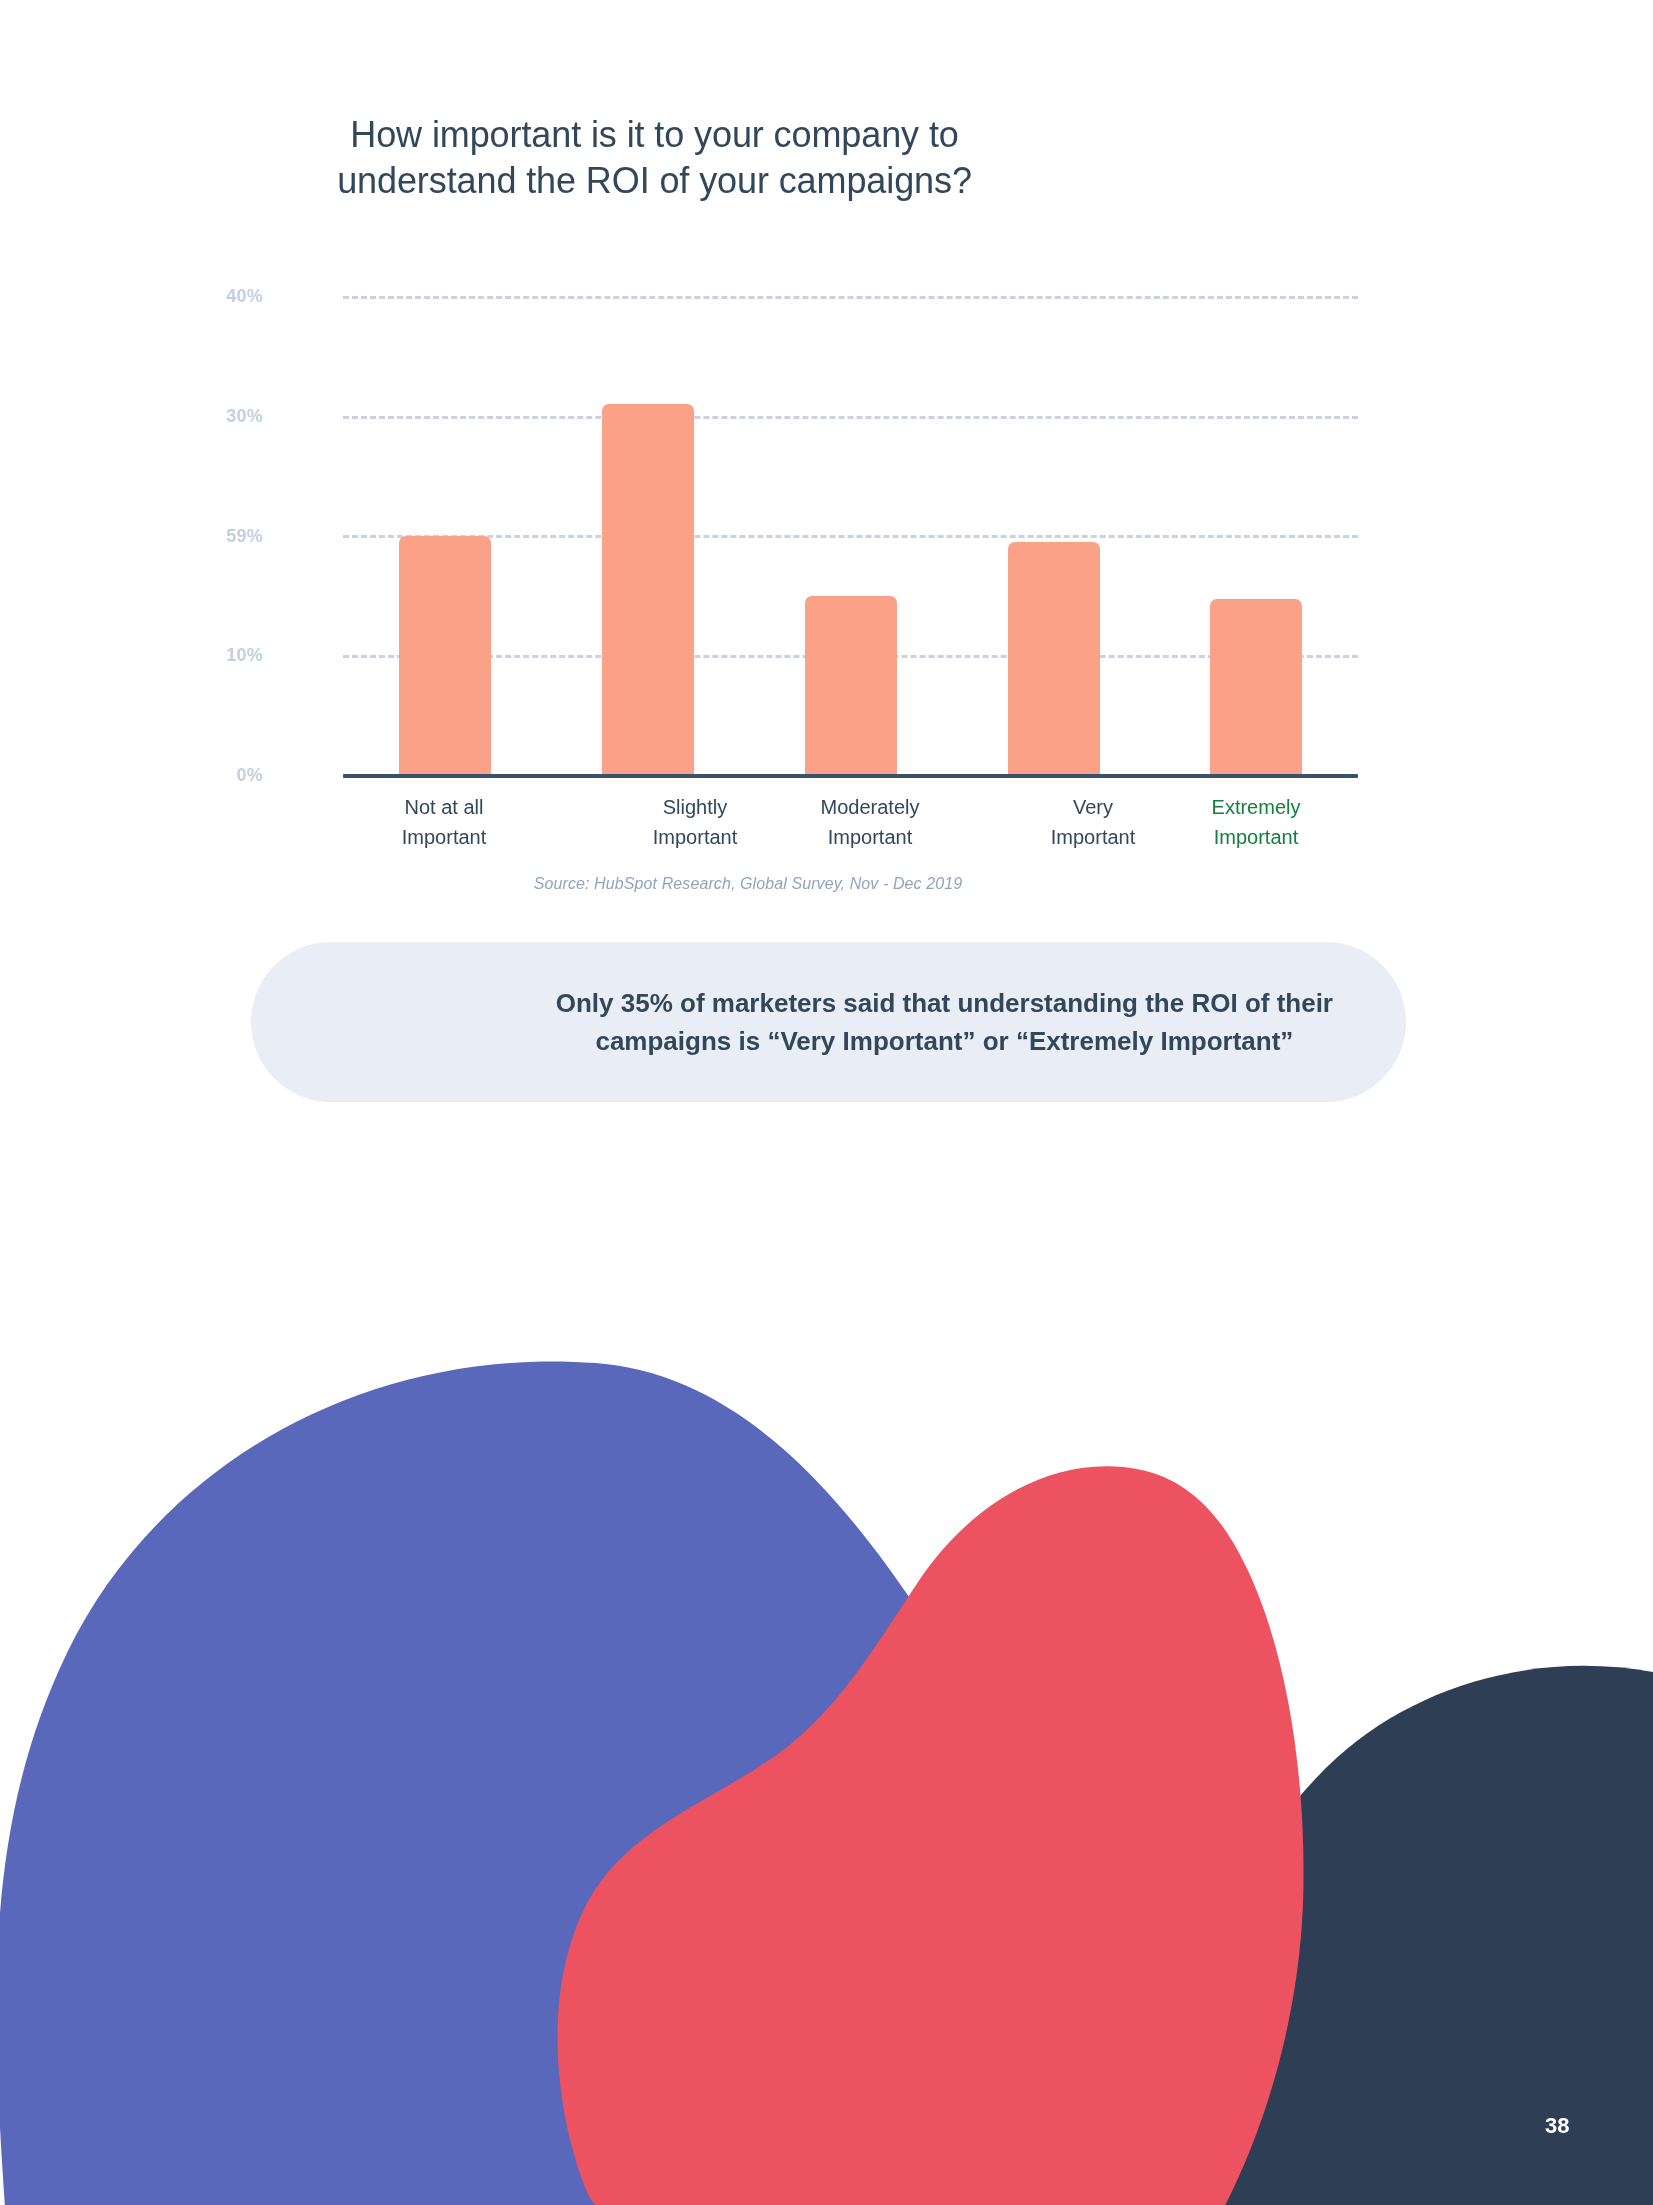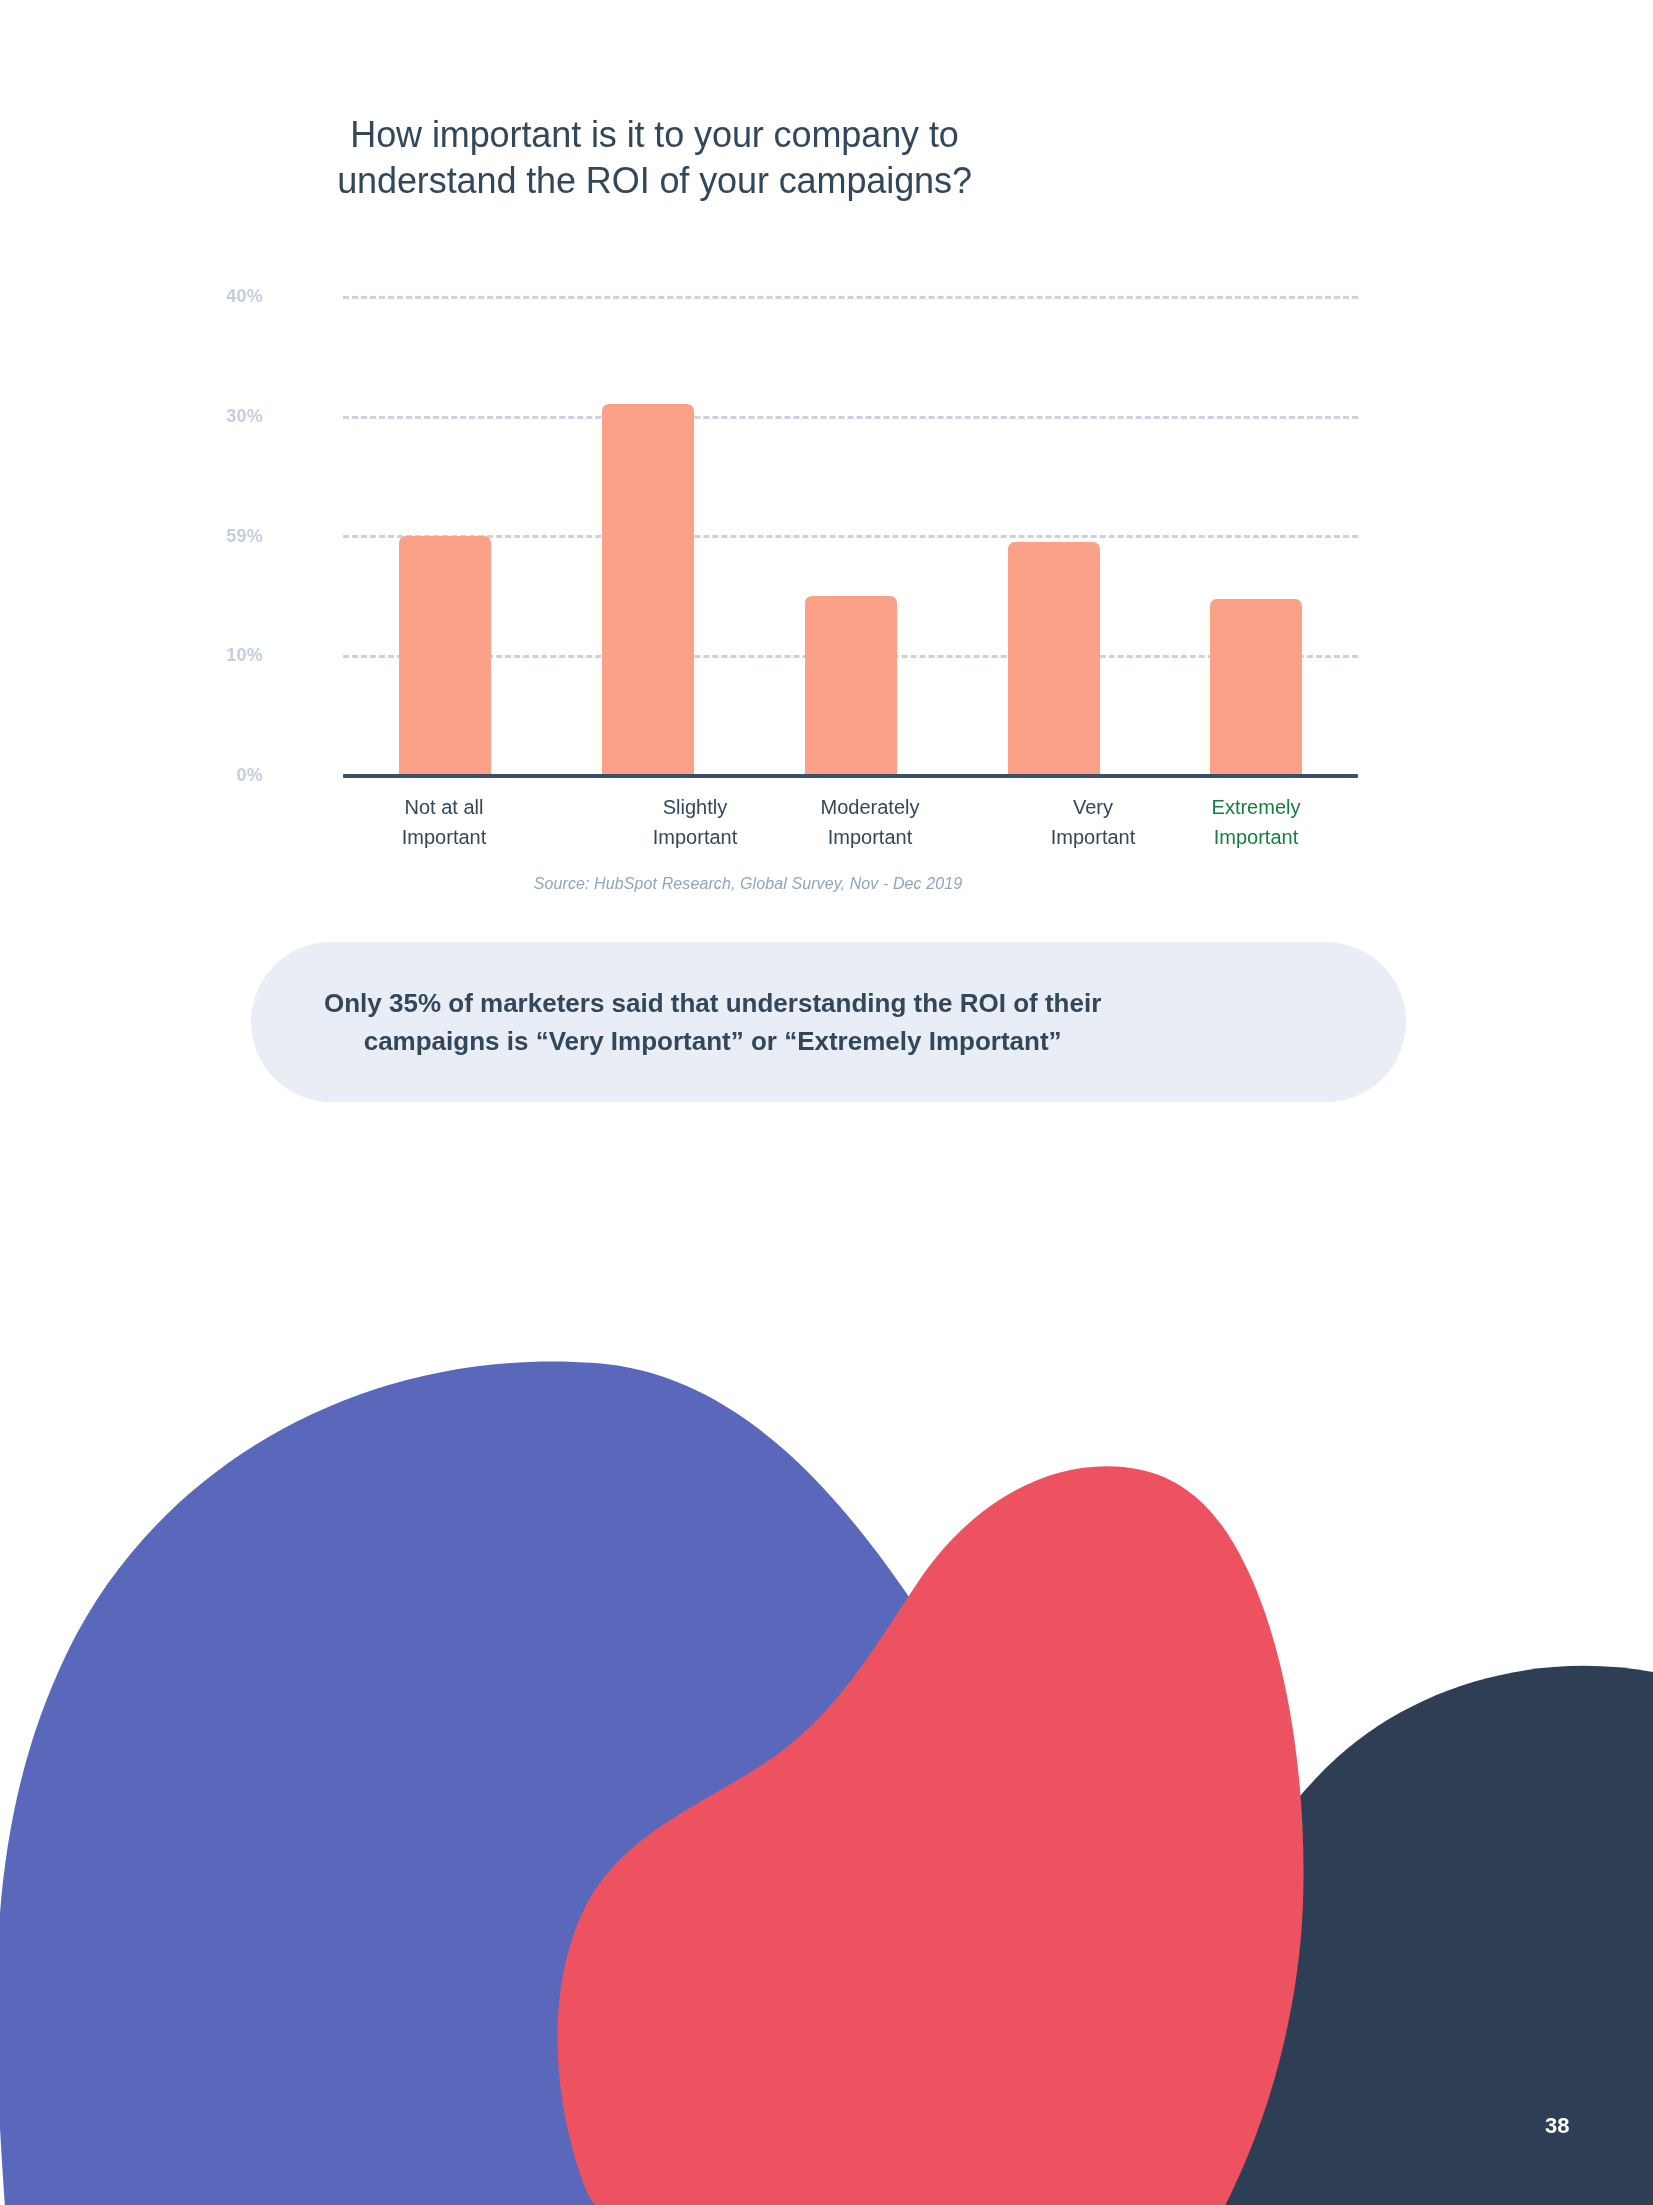--- a/index.html
+++ b/index.html
@@ -81,21 +81,21 @@
     letter-spacing:0.1px;
   }
 
   
   .callout {
     position:absolute;
     left:251px; top:942px;
     width:1155px; height:160px;
     background:#E9EDF5;
     border-radius:80px;
-    display:flex; align-items:center; justify-content:flex-start;
+    display:flex; align-items:center; justify-content:flex-end;
     padding:12px 73px;
   }
   .callout-text {
     text-align:center;
     font-size:26px;
     line-height:1.48;
     font-weight:700;
     color:#33475B;
   }
   .callout-text .line { display:block; }

